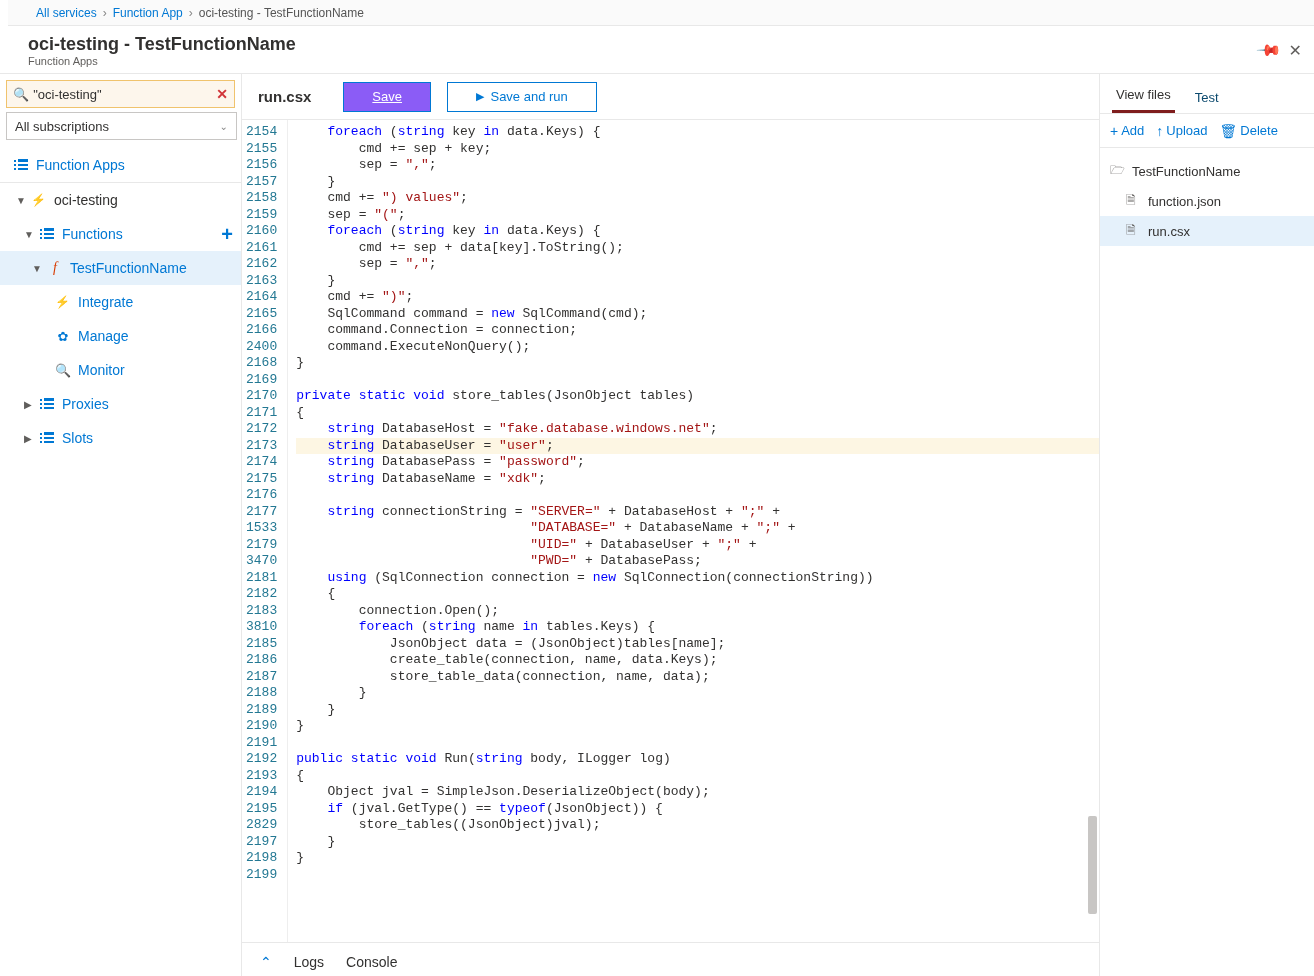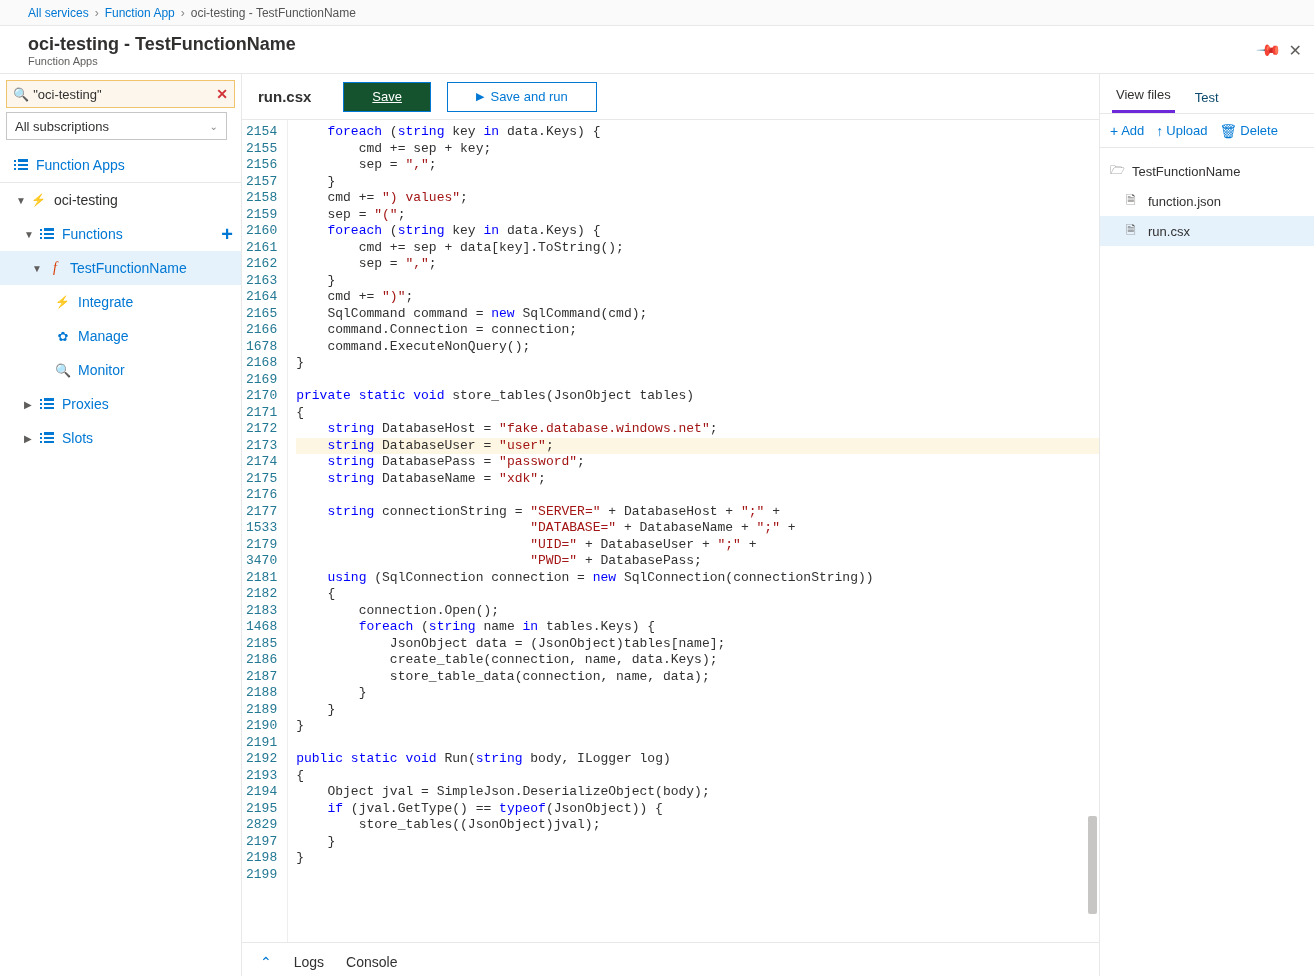--- a/index.html
+++ b/index.html
@@ -1,19 +1,19 @@
 <!DOCTYPE html>
 <html><head>
 <meta charset="utf-8">
 <style>
 * { box-sizing: border-box; margin: 0; padding: 0; }
 body { font-family: "Segoe UI", Arial, sans-serif; font-size: 13px; color: #323130; background: #fff; overflow: hidden; width: 1314px; height: 976px; }
 
 
-.crumbbar { height: 26px; padding: 4px 10px 4px 28px; border-bottom: 1px solid #e8e8e8; background: #fafafa; font-size: 12px; display: flex; align-items: center; }
+.crumbbar { height: 26px; padding: 4px 10px 4px 28px; border-bottom: 1px solid #e8e8e8; background: #fafafa; font-size: 12px; display: flex; align-items: center; margin-left: 8px; }
 .crumbbar a { color: #0078d4; text-decoration: none; }
 .crumbbar .sep { color: #888; margin: 0 6px; }
 .crumbbar .cur { color: #555; }
 
 
 .hdr { display: flex; align-items: center; justify-content: space-between; padding: 8px 12px 6px 28px; border-bottom: 1px solid #e8e8e8; }
 .hdr-left { }
 .hdr-title { font-size: 18px; font-weight: 600; color: #323130; }
 .hdr-sub { font-size: 11px; color: #605e5c; }
 .hdr-right { display: flex; align-items: center; gap: 10px; color: #605e5c; font-size: 16px; }
@@ -23,21 +23,21 @@
 .main { display: flex; height: calc(100% - 26px - 44px); }
 
 
 .sidebar { width: 242px; border-right: 1px solid #e8e8e8; display: flex; flex-direction: column; background: #fff; }
 
 .searchbox { margin: 6px 6px 4px 6px; display: flex; align-items: center; border: 1px solid #f0c36d; background: #fdf6ec; height: 28px; padding: 0 6px; }
 .searchbox .mag { color: #888; font-size: 13px; margin-right: 4px; }
 .searchbox input { flex: 1; border: none; background: transparent; font-size: 13px; outline: none; color: #323130; }
 .searchbox .clear { color: #d13438; font-weight: bold; cursor: pointer; font-size: 14px; }
 
-.subsbox { margin: 0 14px 8px 6px; display: flex; align-items: center; justify-content: space-between; border: 1px solid #c8c6c4; height: 28px; padding: 0 8px; font-size: 13px; cursor: pointer; }
+.subsbox { margin: 0 4px 8px 6px; display: flex; align-items: center; justify-content: space-between; border: 1px solid #c8c6c4; height: 28px; padding: 0 8px; font-size: 13px; cursor: pointer; }
 .subsbox .chev { color: #888; font-size: 10px; }
 
 .navsec { border-bottom: 1px solid #e8e8e8; }
 
 .navitem { display: flex; align-items: center; height: 34px; padding: 0 8px; cursor: pointer; font-size: 14px; }
 .navitem.top { padding-left: 12px; }
 .navitem.l1 { padding-left: 16px; }
 .navitem.l2 { padding-left: 24px; }
 .navitem.l3 { padding-left: 32px; }
 .navitem.l4 { padding-left: 54px; }
@@ -49,21 +49,21 @@
 
 .link-blue { color: #0078d4; }
 .txt-dark { color: #323130; }
 
 
 .center { flex: 1; display: flex; flex-direction: column; border-right: 1px solid #e8e8e8; }
 
 .toolbar { height: 46px; display: flex; align-items: center; padding: 0 16px; gap: 16px; border-bottom: 1px solid #e8e8e8; }
 .toolbar .fname { font-size: 15px; font-weight: 600; margin-right: 16px; }
 .btn { height: 30px; padding: 0 28px; font-size: 13px; border: 1px solid; cursor: pointer; display: inline-flex; align-items: center; justify-content: center; gap: 6px; }
-.btn-primary { background: #14532d; color: #fff; border-color: #0078d4; text-decoration: underline; }
+.btn-primary { background: #8b5cf6; color: #fff; border-color: #0078d4; text-decoration: underline; }
 .btn-outline { background: #fff; color: #0078d4; border-color: #0078d4; }
 .btn-outline .playicon { font-size: 11px; }
 
 .editor { flex: 1; display: flex; font-family: Consolas, "Courier New", monospace; font-size: 13px; line-height: 16.5px; overflow: hidden; position: relative; }
 .gutter { text-align: right; color: #237893; padding: 4px 10px 4px 4px; user-select: none; border-right: 1px solid #eee; background: #fff; }
 .gutter div { height: 16.5px; }
 .code { flex: 1; padding: 4px 0 4px 8px; white-space: pre; overflow: auto; }
 .code div { height: 16.5px; }
 .code .hl { background: #fdf6e3; }
 
@@ -73,21 +73,21 @@
 .vscroll { position: absolute; right: 2px; top: 4px; width: 9px; height: calc(100% - 8px); }
 .vscroll .thumb { position: absolute; left: 0; width: 9px; background: #c8c6c4; border-radius: 2px; }
 
 .bottombar { height: 38px; border-top: 1px solid #e8e8e8; display: flex; align-items: center; gap: 22px; padding: 0 18px; font-size: 14px; }
 .bottombar .chev-up { color: #0078d4; font-size: 14px; }
 
 
 .rpanel { width: 214px; display: flex; flex-direction: column; }
 .rtabs { display: flex; height: 40px; align-items: flex-end; padding: 0 12px; border-bottom: 1px solid #e8e8e8; }
 .rtab { padding: 8px 4px; margin-right: 16px; cursor: pointer; font-size: 13px; }
-.rtab.active { border-bottom: 3px solid #6d28d9; color: #323130; font-weight: 400; }
+.rtab.active { border-bottom: 3px solid #7f1d1d; color: #323130; font-weight: 400; }
 .rtab.inactive { color: #0c4a6e; }
 
 .ractions { display: flex; align-items: center; height: 34px; padding: 0 10px; gap: 12px; border-bottom: 1px solid #e8e8e8; }
 .ract { color: #0078d4; cursor: pointer; font-size: 13px; display: inline-flex; align-items: center; gap: 3px; }
 .ract .ico { font-size: 14px; }
 
 .rtree { padding: 8px 0; }
 .rtree-row { display: flex; align-items: center; height: 30px; padding: 0 10px; cursor: pointer; font-size: 13px; }
 .rtree-row.sel { background: #e5f1fb; }
 .rtree-row .ico { width: 18px; display: inline-block; margin-right: 4px; color: #605e5c; }
@@ -232,38 +232,38 @@
           <div>2157</div>
           <div>2158</div>
           <div>2159</div>
           <div>2160</div>
           <div>2161</div>
           <div>2162</div>
           <div>2163</div>
           <div>2164</div>
           <div>2165</div>
           <div>2166</div>
-          <div>1678</div>
+          <div>2400</div>
           <div>2168</div>
           <div>2169</div>
           <div>2170</div>
           <div>2171</div>
           <div>2172</div>
           <div>2173</div>
           <div>2174</div>
           <div>2175</div>
           <div>2176</div>
           <div>2177</div>
           <div>1533</div>
           <div>2179</div>
           <div>3470</div>
           <div>2181</div>
           <div>2182</div>
           <div>2183</div>
-          <div>1468</div>
+          <div>3810</div>
           <div>2185</div>
           <div>2186</div>
           <div>2187</div>
           <div>2188</div>
           <div>2189</div>
           <div>2190</div>
           <div>2191</div>
           <div>2192</div>
           <div>2193</div>
           <div>2194</div>

